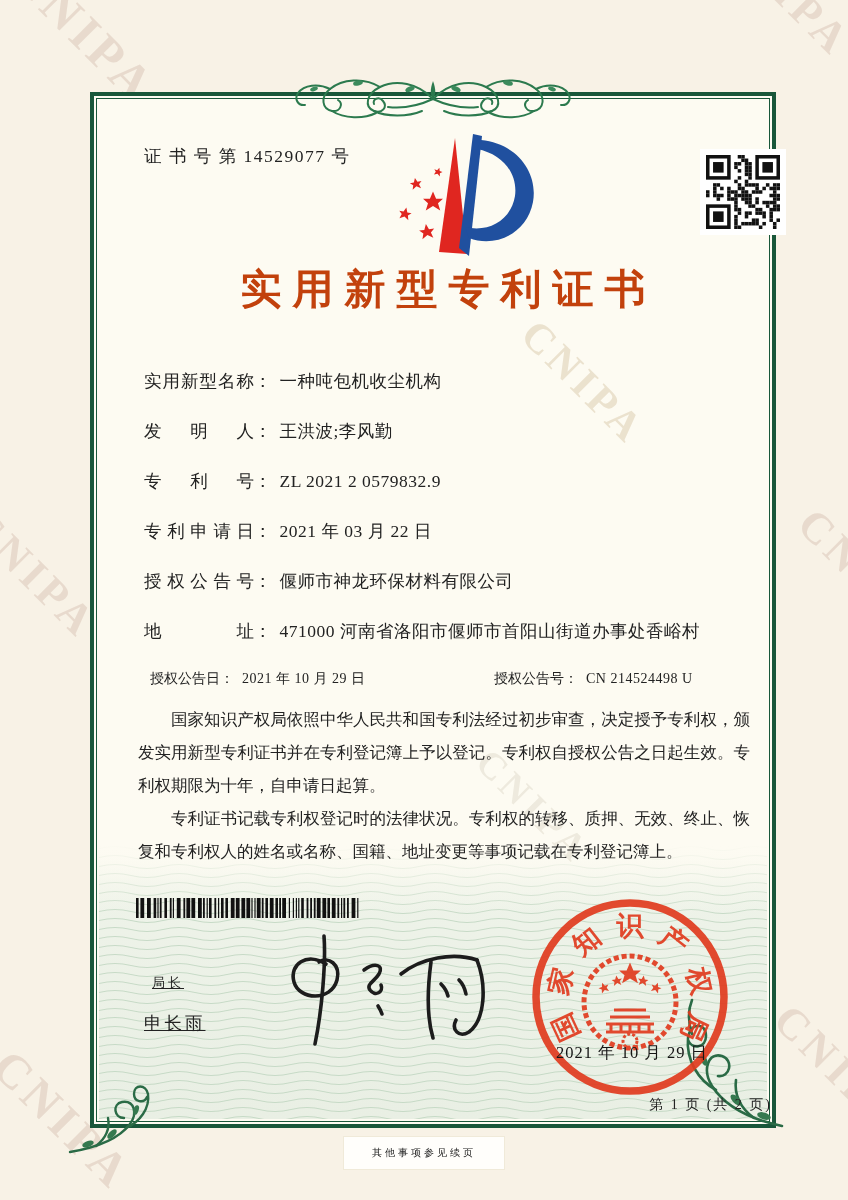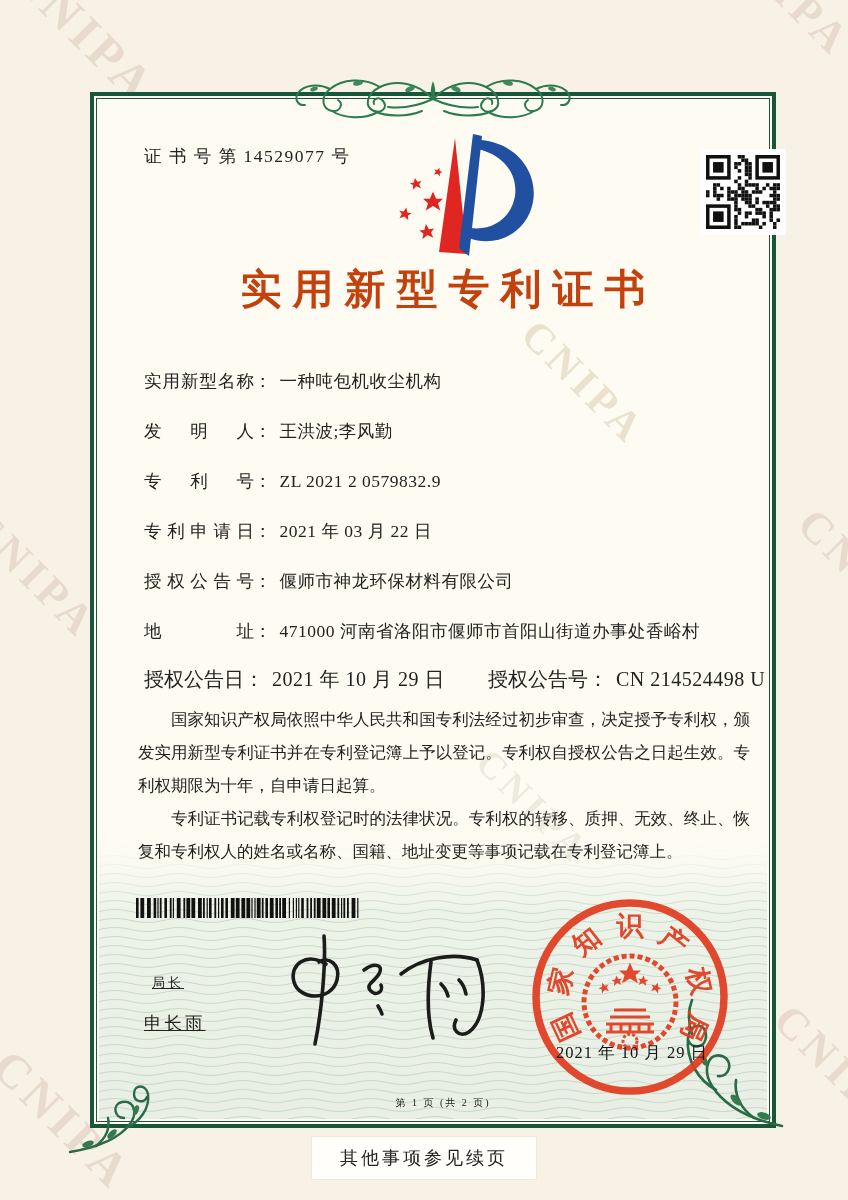--- a/index.html
+++ b/index.html
@@ -48,42 +48,42 @@
   .cert-title{
     position:absolute;left:0;right:0;top:166px;text-align:center;
     font-size:41px;font-weight:bold;letter-spacing:11px;color:#c2410c;
     text-indent:11px;
   }
   
   .fields{position:absolute;left:30px;right:26px;top:260px;font-size:17.5px;}
   .frow{height:50px;line-height:50px;white-space:nowrap;}
   .flabel{display:inline-block;width:110px;text-align:justify;text-align-last:justify;vertical-align:top;}
   .fvalue{margin-left:8px;letter-spacing:.5px;}
-  .grant-row{position:absolute;left:30px;right:26px;top:558px;height:50px;line-height:50px;font-size:20px;white-space:nowrap;}
+  .grant-row{position:absolute;left:36px;right:26px;top:558px;height:50px;line-height:50px;font-size:14px;white-space:nowrap;}
   .grant-right{position:absolute;left:344px;top:0;}
   
   .paras{position:absolute;left:24px;right:22px;top:608px;font-size:16.5px;line-height:33px;text-align:justify;font-family:Liberation Mono, monospace;}
   .paras p{margin:0;text-indent:2em;}
   
   .barcode{position:absolute;left:22px;top:802px;width:228px;height:20px;}
   .signer-title{position:absolute;left:38px;top:878px;font-size:13px;letter-spacing:3px;text-decoration:underline;}
   .signer-name{position:absolute;left:30px;top:915px;font-size:17.5px;letter-spacing:3px;text-decoration:underline;}
   .signature{position:absolute;left:165px;top:836px;}
   .seal{position:absolute;left:413px;top:798px;}
   .seal-date{position:absolute;left:420px;top:946px;width:196px;text-align:center;font-size:16.5px;letter-spacing:1px;color:#151515;}
-  .page-no{position:absolute;left:0;right:0;top:1000px;text-align:center;font-size:10px;letter-spacing:2px;}
+  .page-no{position:absolute;left:0;right:0;top:1000px;text-align:right;font-size:14px;letter-spacing:2px;}
   
   .flourish{position:absolute;left:50%;top:-27px;transform:translateX(-50%);}
   .corner-bl{position:absolute;left:-28px;top:984px;}
   .corner-br{position:absolute;right:-16px;top:902px;transform:scaleX(-1);}
   
   .note-box{
     position:absolute;left:50%;top:1136px;transform:translateX(-50%);
     background:#fffefb;border:1px solid #f0ead9;padding:9px 28px;
-    font-size:18px;letter-spacing:3px;z-index:3;
+    font-size:10px;letter-spacing:3px;z-index:3;
   }
 </style>
 </head>
 <body>
 
 <span class="wm" style="left:-6px;top:2px;font-size:50px;">CNIPA</span>
 <span class="wm" style="left:706px;top:-34px;">CNIPA</span>
 <span class="wm" style="left:-48px;top:548px;">CNIPA</span>
 <span class="wm" style="left:782px;top:548px;">CNIPA</span>
 <span class="wm" style="left:-24px;top:1092px;font-size:48px;">CNIPA</span>

